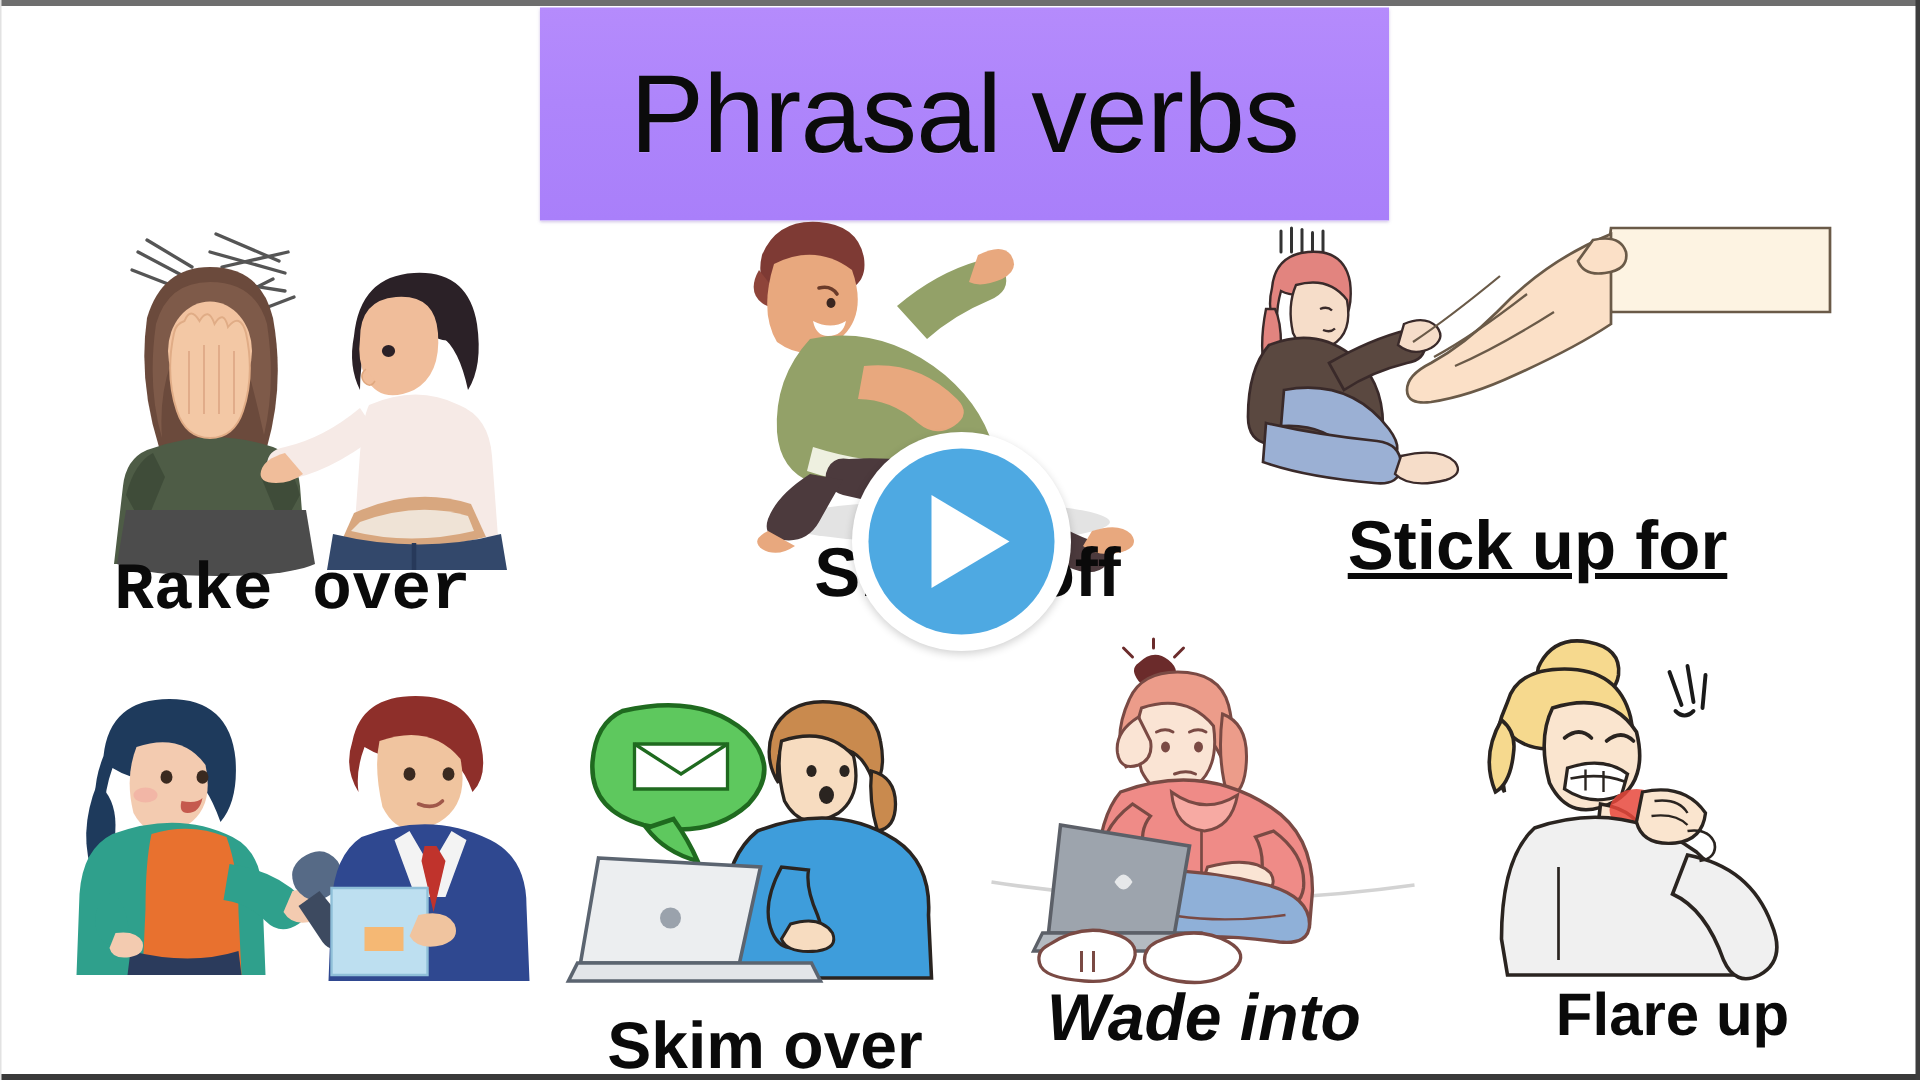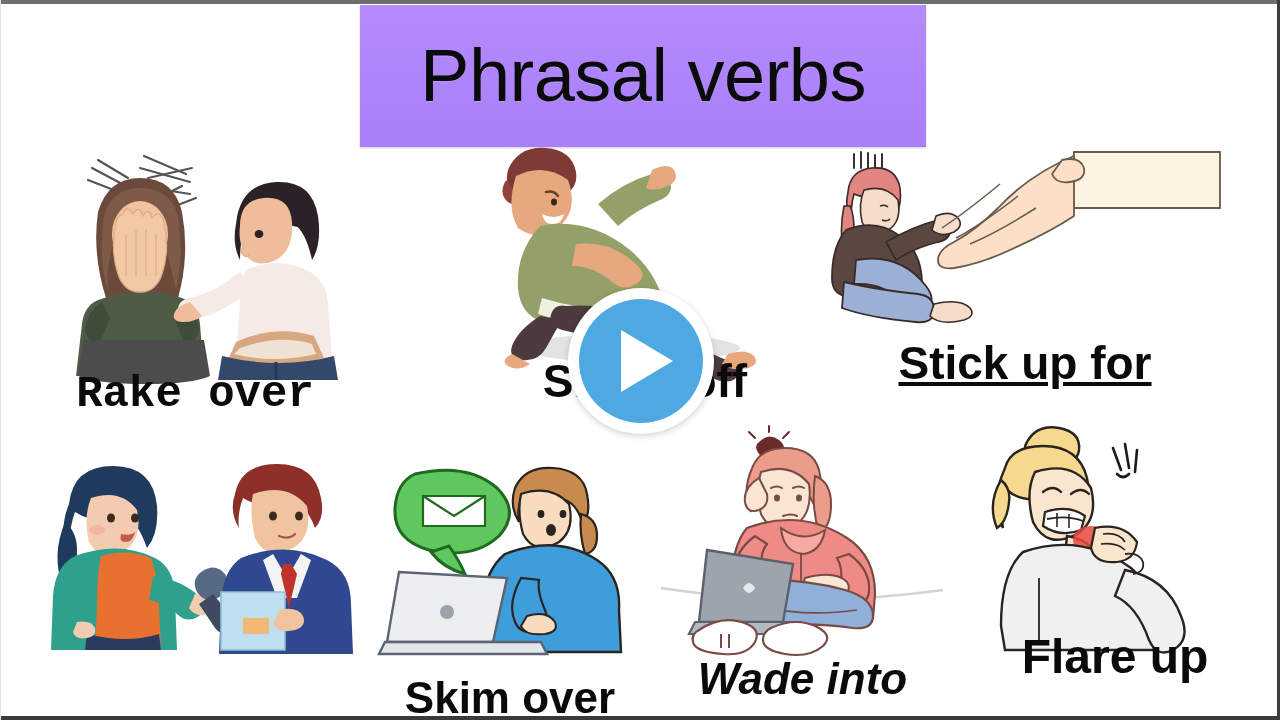--- a/index.html
+++ b/index.html
@@ -47,21 +47,21 @@
   #cell-skim     { left:375px; top:460px; width:270px; height:255px; }
   #cell-wade     { left:655px; top:432px; width:295px; height:285px;font-style:italic; }
   #cell-flare    { left:965px; top:420px; width:300px; height:295px; }
 
   .cap-rake  { left:0; top:222px; font-size:44px; }
   .cap-shrug { left:0; top:218px; font-size:46px; }
   .cap-stick { left:0; top:190px; font-size:46px;text-decoration:underline; }
   .cap-sail  { left:0; top:200px; font-size:48px; }
   .cap-skim  { left:0; top:195px; font-size:44px;margin-top:21px; }
   .cap-wade  { left:0; top:225px; font-size:44px; }
-  .cap-flare { left:0; top:213px; font-size:48px; }
+  .cap-flare { left:0; top:237px; font-size:40px; }
 
   
   .play-btn {
     position:absolute; left:568px; top:288px; width:146px; height:146px;
     border-radius:50%;
     background:#ffffff;
     display:flex; align-items:center; justify-content:center;
     box-shadow:0 2px 6px rgba(0,0,0,.18);
     cursor:pointer;
   }

